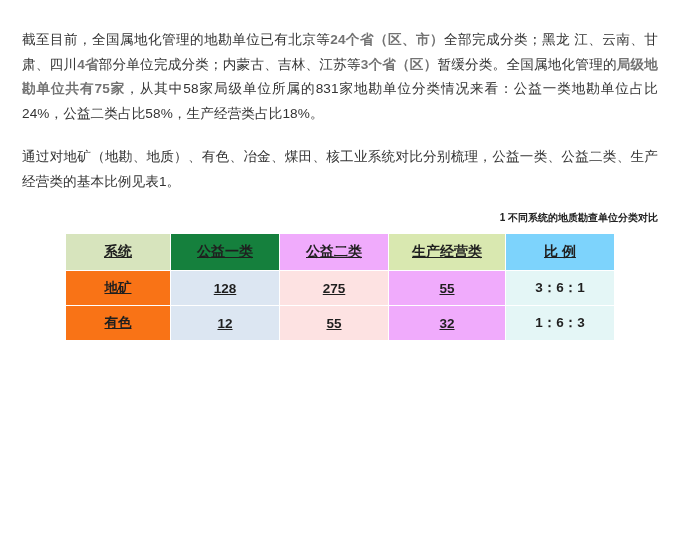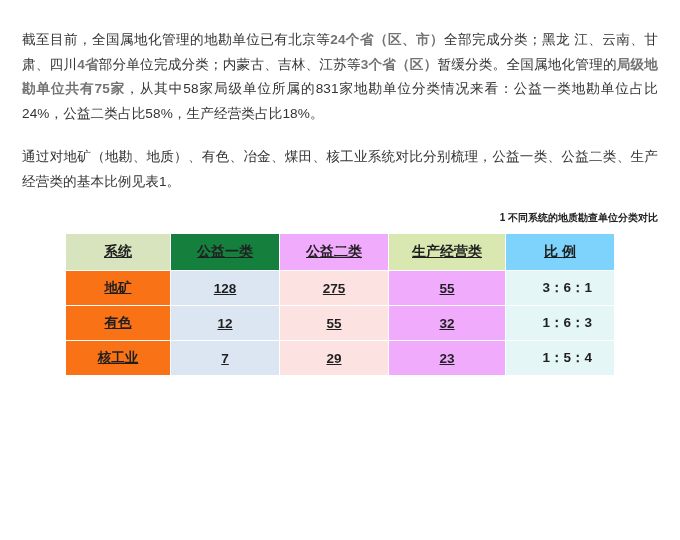--- a/index.html
+++ b/index.html
@@ -75,21 +75,21 @@
   .h-prod { background: #d9e8b0; width: 116px; }
   .h-ratio{ background: #7dd3fc; width: 108px; }
 
   .c-sys  { background: #f97316; font-weight: bold; }
   .c-one  { background: #dce6f2; font-weight: bold; }
   .c-two  { background: #fde2e2; font-weight: bold; margin-left: 32px; }
   .c-prod { background: #f0abfc; font-weight: bold; }
   .c-ratio{ background: #e4f6f6; font-weight: bold; }
   .c-ratio-inner {
     display: inline-block;
-    text-align: right;
+    text-align: center;
     min-width: 64px;
   }
 </style>
 </head>
 <body>
 
 <div class="page">
 
 
   <p class="para"><span>截至目前，全国属地化管理的地勘单位已有北京等</span><b>24个省（区、市）</b><span>全部完成分类；黑龙 江、云南、甘肃、四川</span><b>4省</b><span>部分单位完成分类；内蒙古、吉林、江苏等</span><b>3个省（区）</b><span>暂缓分类。全国属地化管理的</span><b>局级地勘单位共有75家</b><span>，从其中58家局级单位所属的831家地勘单位分类情况来看：公益一类地勘单位占比24%，公益二类占比58%，生产经营类占比18%。</span></p>
@@ -116,23 +116,16 @@
           <td class="c-prod">55</td>
           <td class="c-ratio"><span class="c-ratio-inner">3：6：1</span></td>
         </tr>
         <tr>
           <td class="c-sys">有色</td>
           <td class="c-one">12</td>
           <td class="c-two">55</td>
           <td class="c-prod">32</td>
           <td class="c-ratio"><span class="c-ratio-inner">1：6：3</span></td>
         </tr>
-        <tr>
-          <td class="c-sys">核工业</td>
-          <td class="c-one">7</td>
-          <td class="c-two">29</td>
-          <td class="c-prod">23</td>
-          <td class="c-ratio"><span class="c-ratio-inner">1：5：4</span></td>
-        </tr>
       </tbody>
   </table>
 
 </div>
 
 </body></html>

